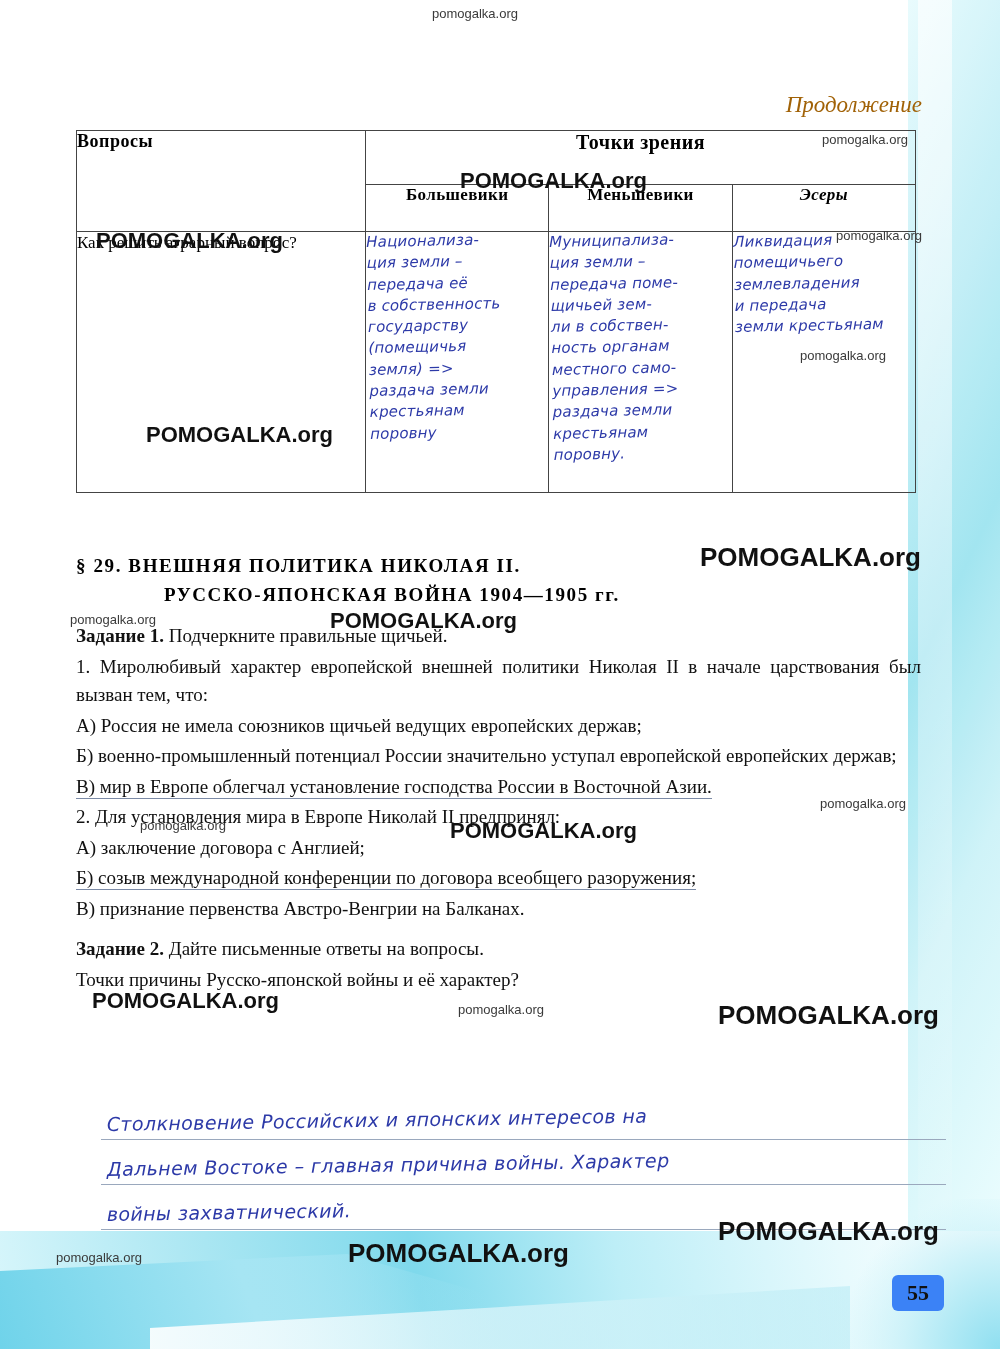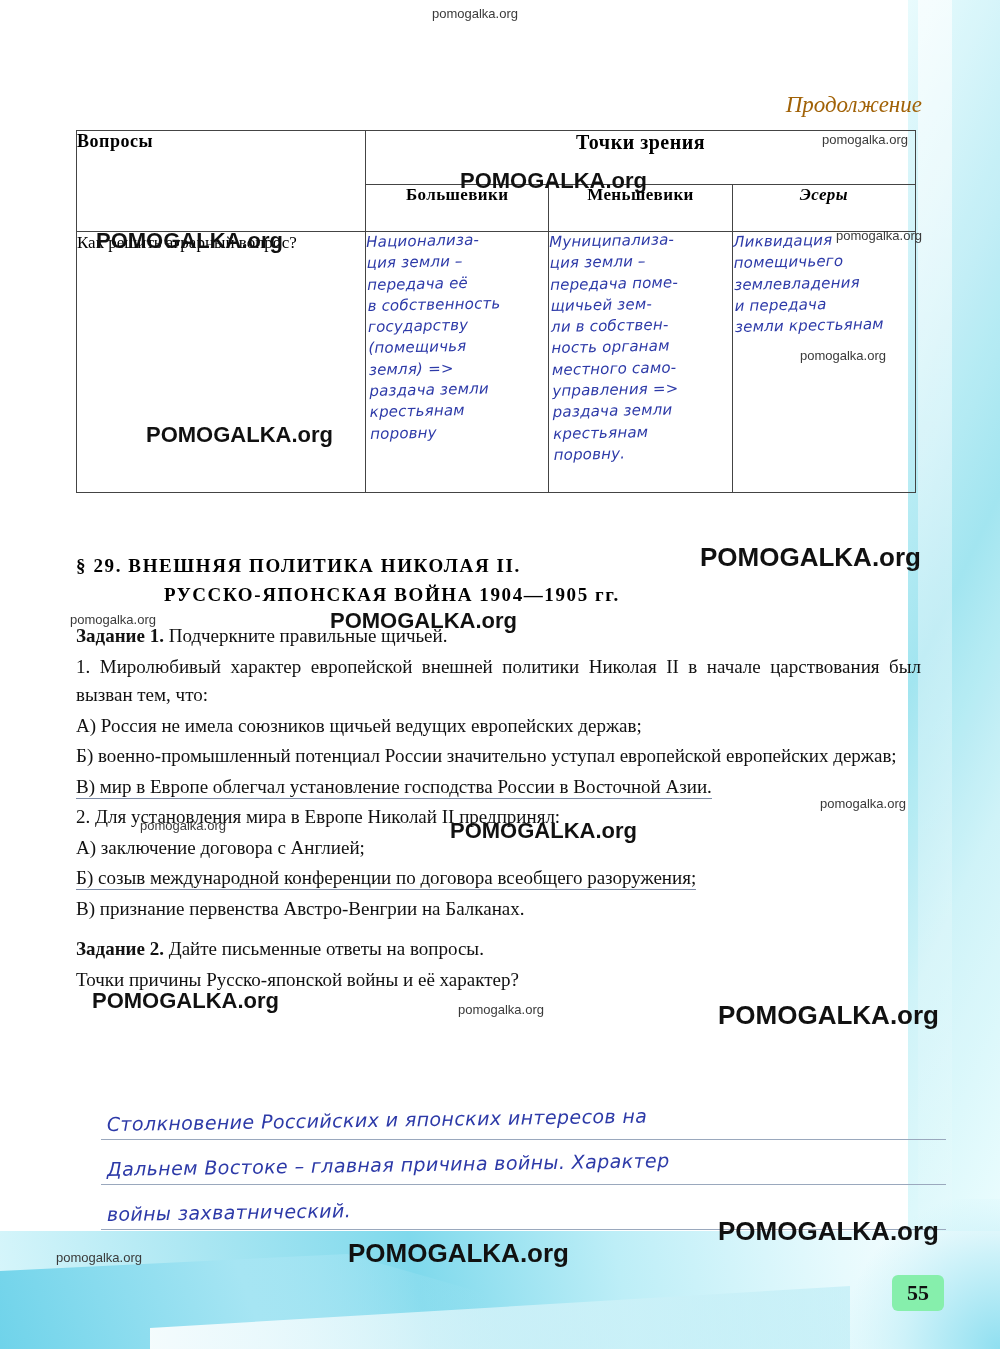--- a/index.html
+++ b/index.html
@@ -218,21 +218,21 @@
     white-space: nowrap;
   }
 
   
   .page-number {
     position: absolute;
     right: 56px;
     bottom: 38px;
     width: 52px;
     height: 36px;
-    background: #86efac;
+    background: #3b82f6;
     border-radius: 6px;
     color: #111;
     font-size: 22px;
     font-weight: bold;
     display: flex;
     align-items: center;
     justify-content: center;
   }
 
   

